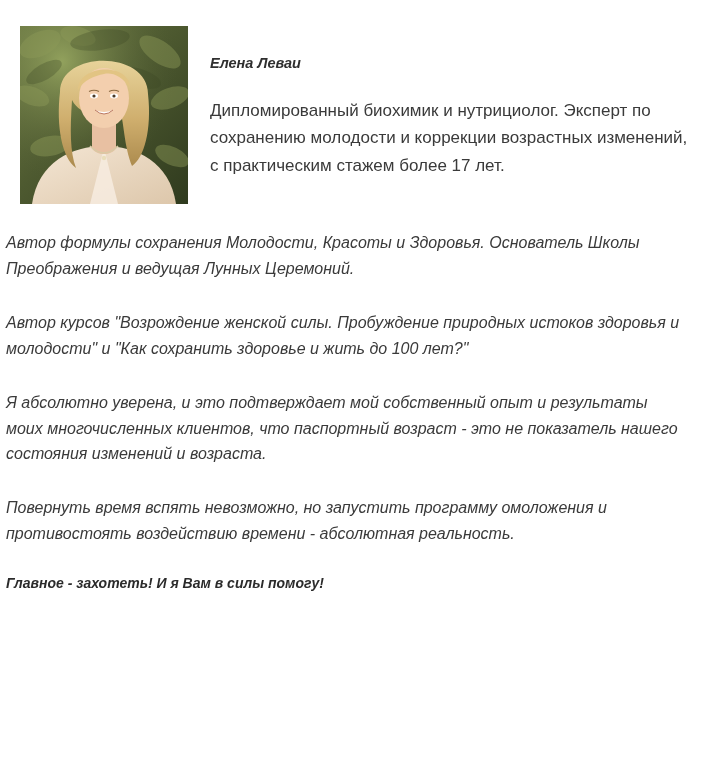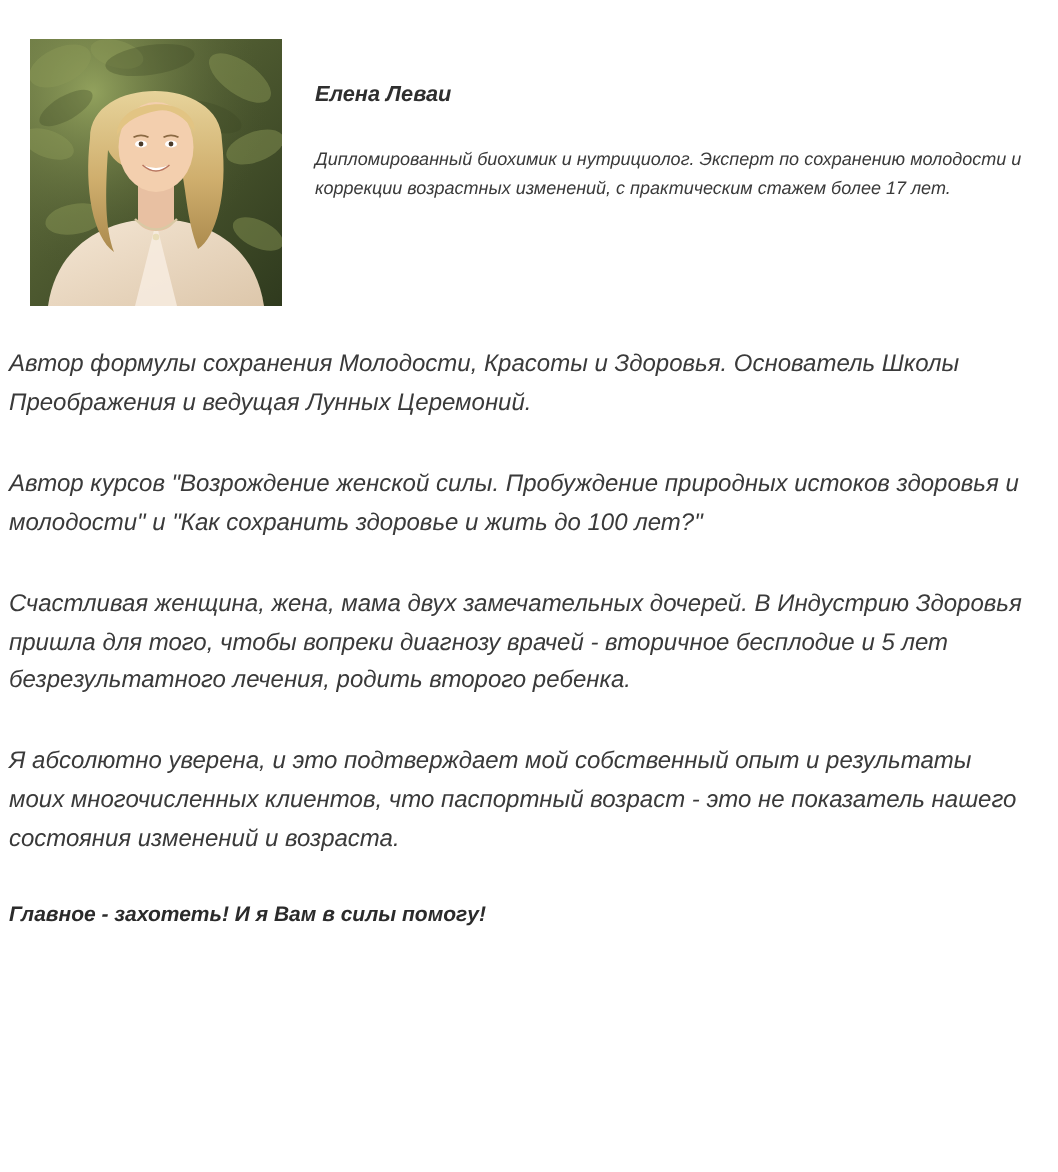--- a/index.html
+++ b/index.html
@@ -54,22 +54,21 @@
   .author-name {
     font-style: italic;
     font-weight: bold;
     font-size: 14.5px;
     color: #2f2f2f;
     margin: 28px 0 0 0;
     line-height: 1.3;
   }
 
   .lead {
-    font-style: italic;
-    font-size: 12px;
+    font-size: 17px;
     line-height: 1.62;
     color: #3a3a3a;
     margin: 24px 0 0 0;
   }
 
   
   .para {
     font-style: italic;
     font-size: 16px;
     line-height: 1.62;
@@ -166,18 +165,18 @@
     </div>
 
     <h2 class="author-name">Елена Леваи</h2>
 
     <p class="lead">Дипломированный биохимик и нутрициолог. Эксперт по сохранению молодости и коррекции возрастных изменений, с практическим стажем более 17 лет.</p>
 
   </div>
 
   <p class="para first-after-photo">Автор формулы сохранения Молодости, Красоты и Здоровья. Основатель Школы Преображения и ведущая Лунных Церемоний.</p>
   <p class="para">Автор курсов "Возрождение женской силы. Пробуждение природных истоков здоровья и молодости" и "Как сохранить здоровье и жить до 100 лет?"</p>
-  <p class="para">Счастливая женщина, жена, мама двух замечательных дочерей. В Индустрию Здоровья пришла для того, чтобы вопреки диагнозу врачей - вторичное бесплодие и 5 лет безрезультатного лечения, родить второго ребенка.</p>
   <p class="para">Я абсолютно уверена, и это подтверждает мой собственный опыт и результаты моих многочисленных клиентов, что паспортный возраст - это не показатель нашего состояния изменений и возраста.</p>
+  <p class="para">Повернуть время вспять невозможно, но запустить программу омоложения и противостоять воздействию времени - абсолютная реальность.</p>
 
   <p class="closing">Главное - захотеть! И я Вам в силы помогу!</p>
 
 </div>
 
 </body></html>

